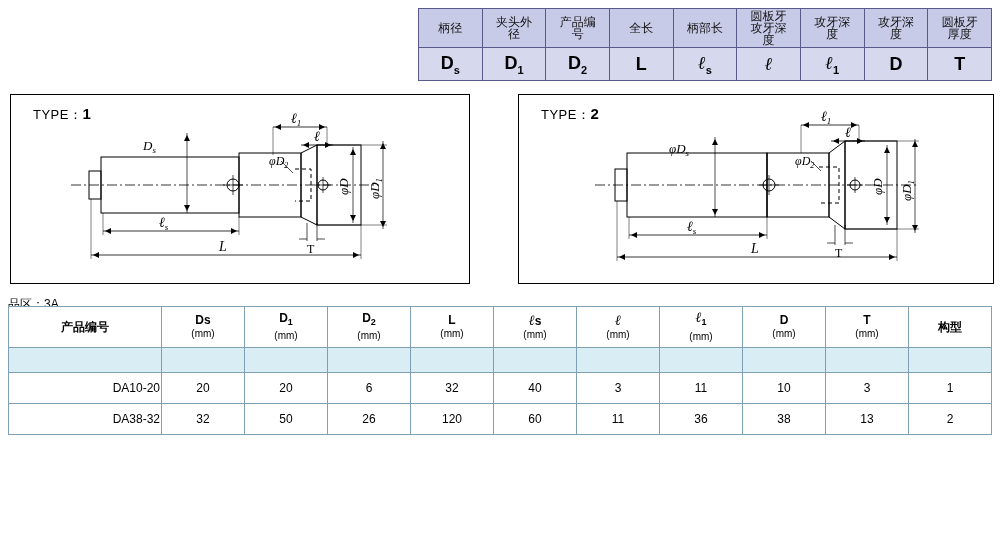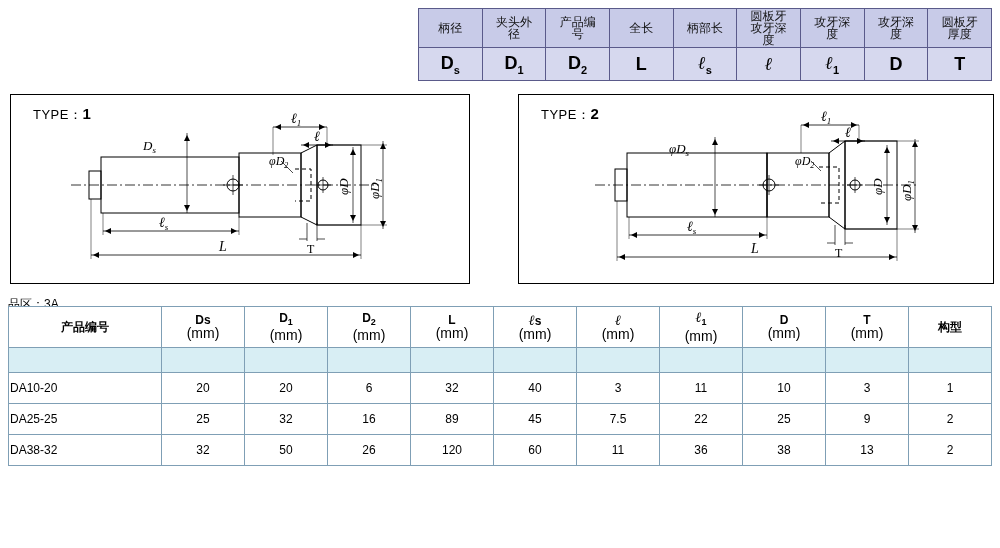--- a/index.html
+++ b/index.html
@@ -112,39 +112,39 @@
     background: #ffffff;
   }
   .datatable thead th {
     height: 38px;
     background: #ffffff;
     font-weight: bold;
     line-height: 13px;
   }
   .datatable thead th .u {
     display: block;
-    font-size: 14px;
+    font-size: 10px;
     font-weight: normal;
     text-align: center;
   }
   .datatable thead th .sub {
     font-size: 9px;
     vertical-align: sub;
   }
   .datatable thead th .ell {
     font-family: "Liberation Serif", serif;
     font-style: italic;
     font-size: 14px;
   }
   .datatable tr.spacer td {
     height: 22px;
     background: #d8eef4;
   }
   .datatable td.name {
-    text-align: left;
+    text-align: right;
   }
   .datatable .col-name { width: 150px; }
 </style>
 </head>
 <body>
 
 <table class="legend">
   <tbody>
       <tr class="head">
     <td><span>柄径</span></td>
@@ -378,33 +378,20 @@
       <td>6</td>
       <td>32</td>
       <td>40</td>
       <td>3</td>
       <td>11</td>
       <td>10</td>
       <td>3</td>
       <td>1</td>
     </tr>
     <tr>
-      <td class="name">DA25-25</td>
-      <td>25</td>
-      <td>32</td>
-      <td>16</td>
-      <td>89</td>
-      <td>45</td>
-      <td>7.5</td>
-      <td>22</td>
-      <td>25</td>
-      <td>9</td>
-      <td>2</td>
-    </tr>
-    <tr>
       <td class="name">DA38-32</td>
       <td>32</td>
       <td>50</td>
       <td>26</td>
       <td>120</td>
       <td>60</td>
       <td>11</td>
       <td>36</td>
       <td>38</td>
       <td>13</td>

